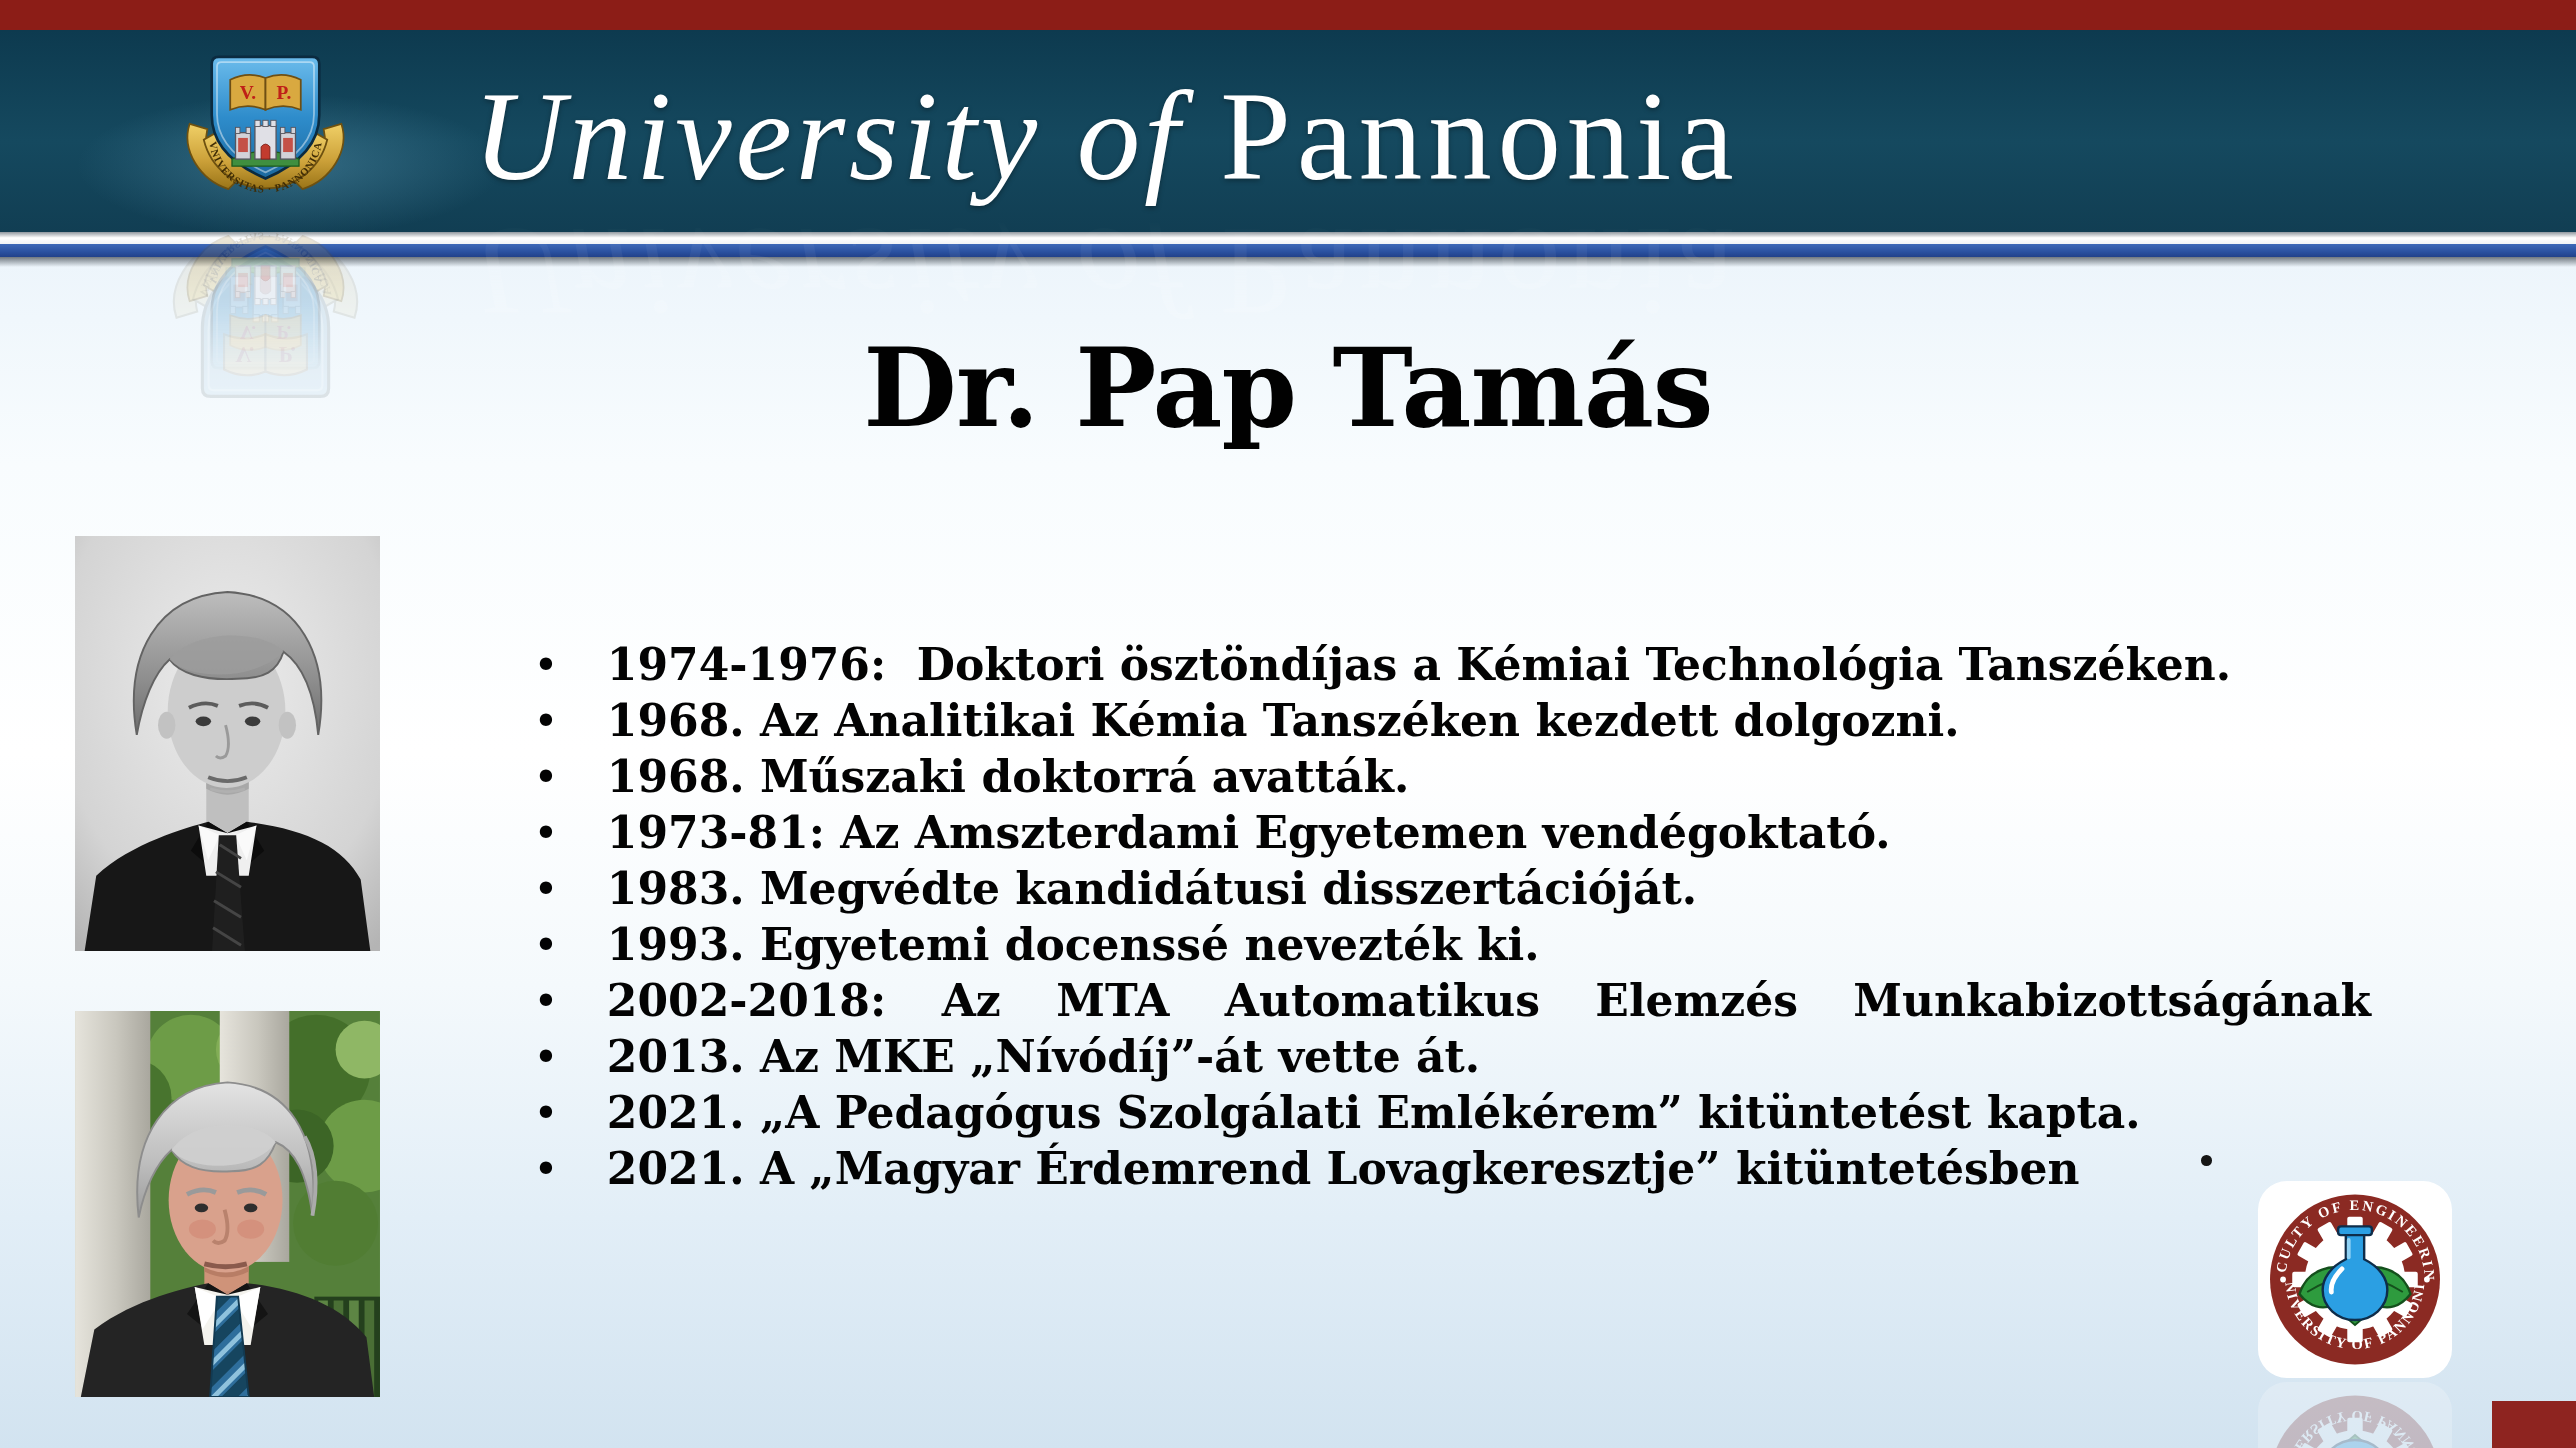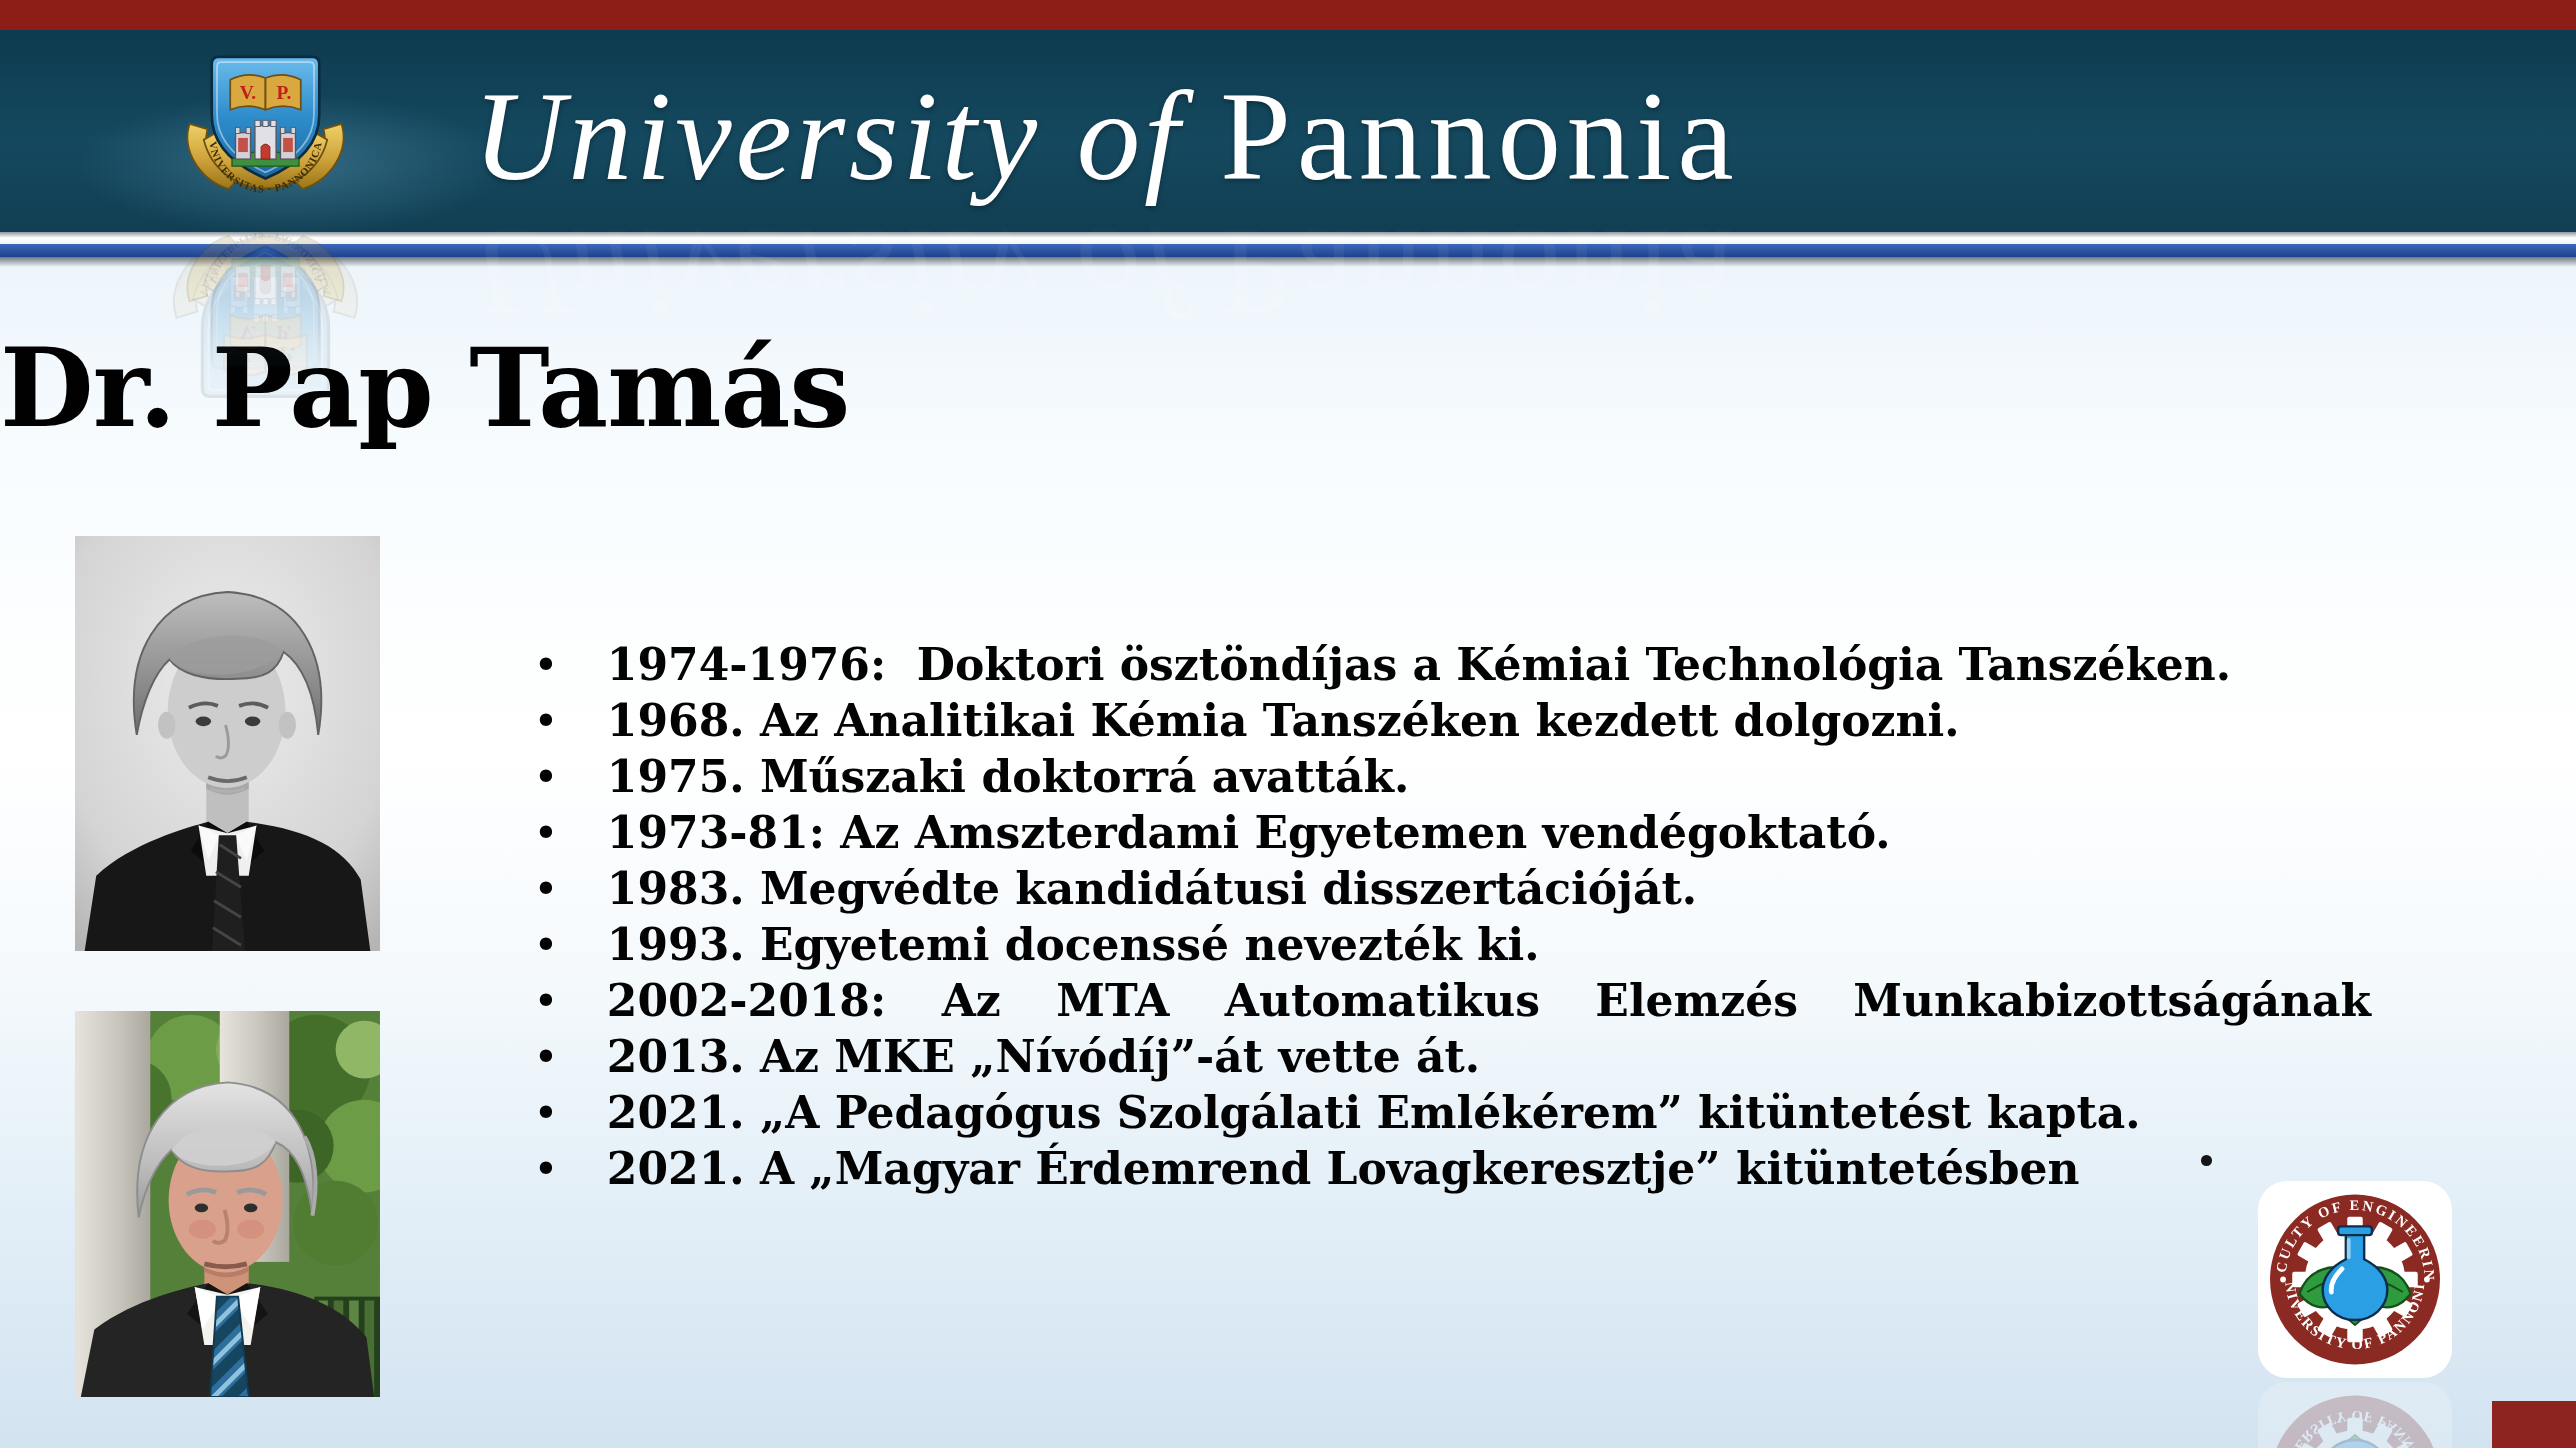--- a/index.html
+++ b/index.html
@@ -31,21 +31,21 @@
     text-shadow:0 1.9px 5.8px rgba(0,0,0,.35);}
   .wordmark .script{font-family:"Liberation Serif",serif;font-style:italic;letter-spacing:3.9px;}
   .wordmark .plain{font-family:"Liberation Serif",serif;letter-spacing:5.8px;margin-left:37px;}
   .wordmark-reflection{position:absolute;left:473px;top:189px;height:155px;z-index:6;display:flex;align-items:flex-start;
     color:#ffffff;font-size:127px;line-height:145px;white-space:nowrap;transform:scaleY(-1);opacity:.18;
     -webkit-mask-image:linear-gradient(0deg,rgba(0,0,0,0) 20%,rgba(0,0,0,1) 95%);
     mask-image:linear-gradient(0deg,rgba(0,0,0,0) 20%,rgba(0,0,0,1) 95%);}
   .wordmark-reflection .script{font-family:"Liberation Serif",serif;font-style:italic;letter-spacing:3.9px;}
   .wordmark-reflection .plain{font-family:"Liberation Serif",serif;letter-spacing:5.8px;margin-left:37px;}
   
-  .title{position:absolute;left:0;top:325px;width:2576px;z-index:3;
+  .title{position:absolute;left:0;top:325px;width:2576px;text-align:center;z-index:3;
     font-weight:700;font-size:108px;letter-spacing:-1px;color:#010101;}
   
   .photo1{position:absolute;left:75px;top:536px;width:305px;height:415px;z-index:3;}
   .photo2{position:absolute;left:75px;top:1011px;width:305px;height:386px;z-index:3;}
   
   .bullets{position:absolute;left:529px;top:637px;width:1842px;z-index:3;
     font-weight:700;font-size:44px;line-height:56px;color:#030303;}
   .b-row{display:flex;}
   .b-dot{flex:0 0 72px;font-size:35px;padding-left:5.8px;}
   .b-text{flex:1;white-space:pre-wrap;}
@@ -275,21 +275,21 @@
       <div class="b-row">
         <span class="b-dot">•</span>
         <span class="b-text">1974-1976:  Doktori ösztöndíjas a Kémiai Technológia Tanszéken.</span>
       </div>
       <div class="b-row">
         <span class="b-dot">•</span>
         <span class="b-text">1968. Az Analitikai Kémia Tanszéken kezdett dolgozni.</span>
       </div>
       <div class="b-row">
         <span class="b-dot">•</span>
-        <span class="b-text">1975. Műszaki doktorrá avatták.</span>
+        <span class="b-text">1968. Műszaki doktorrá avatták.</span>
       </div>
       <div class="b-row">
         <span class="b-dot">•</span>
         <span class="b-text">1973-81: Az Amszterdami Egyetemen vendégoktató.</span>
       </div>
       <div class="b-row">
         <span class="b-dot">•</span>
         <span class="b-text">1983. Megvédte kandidátusi disszertációját.</span>
       </div>
       <div class="b-row">

